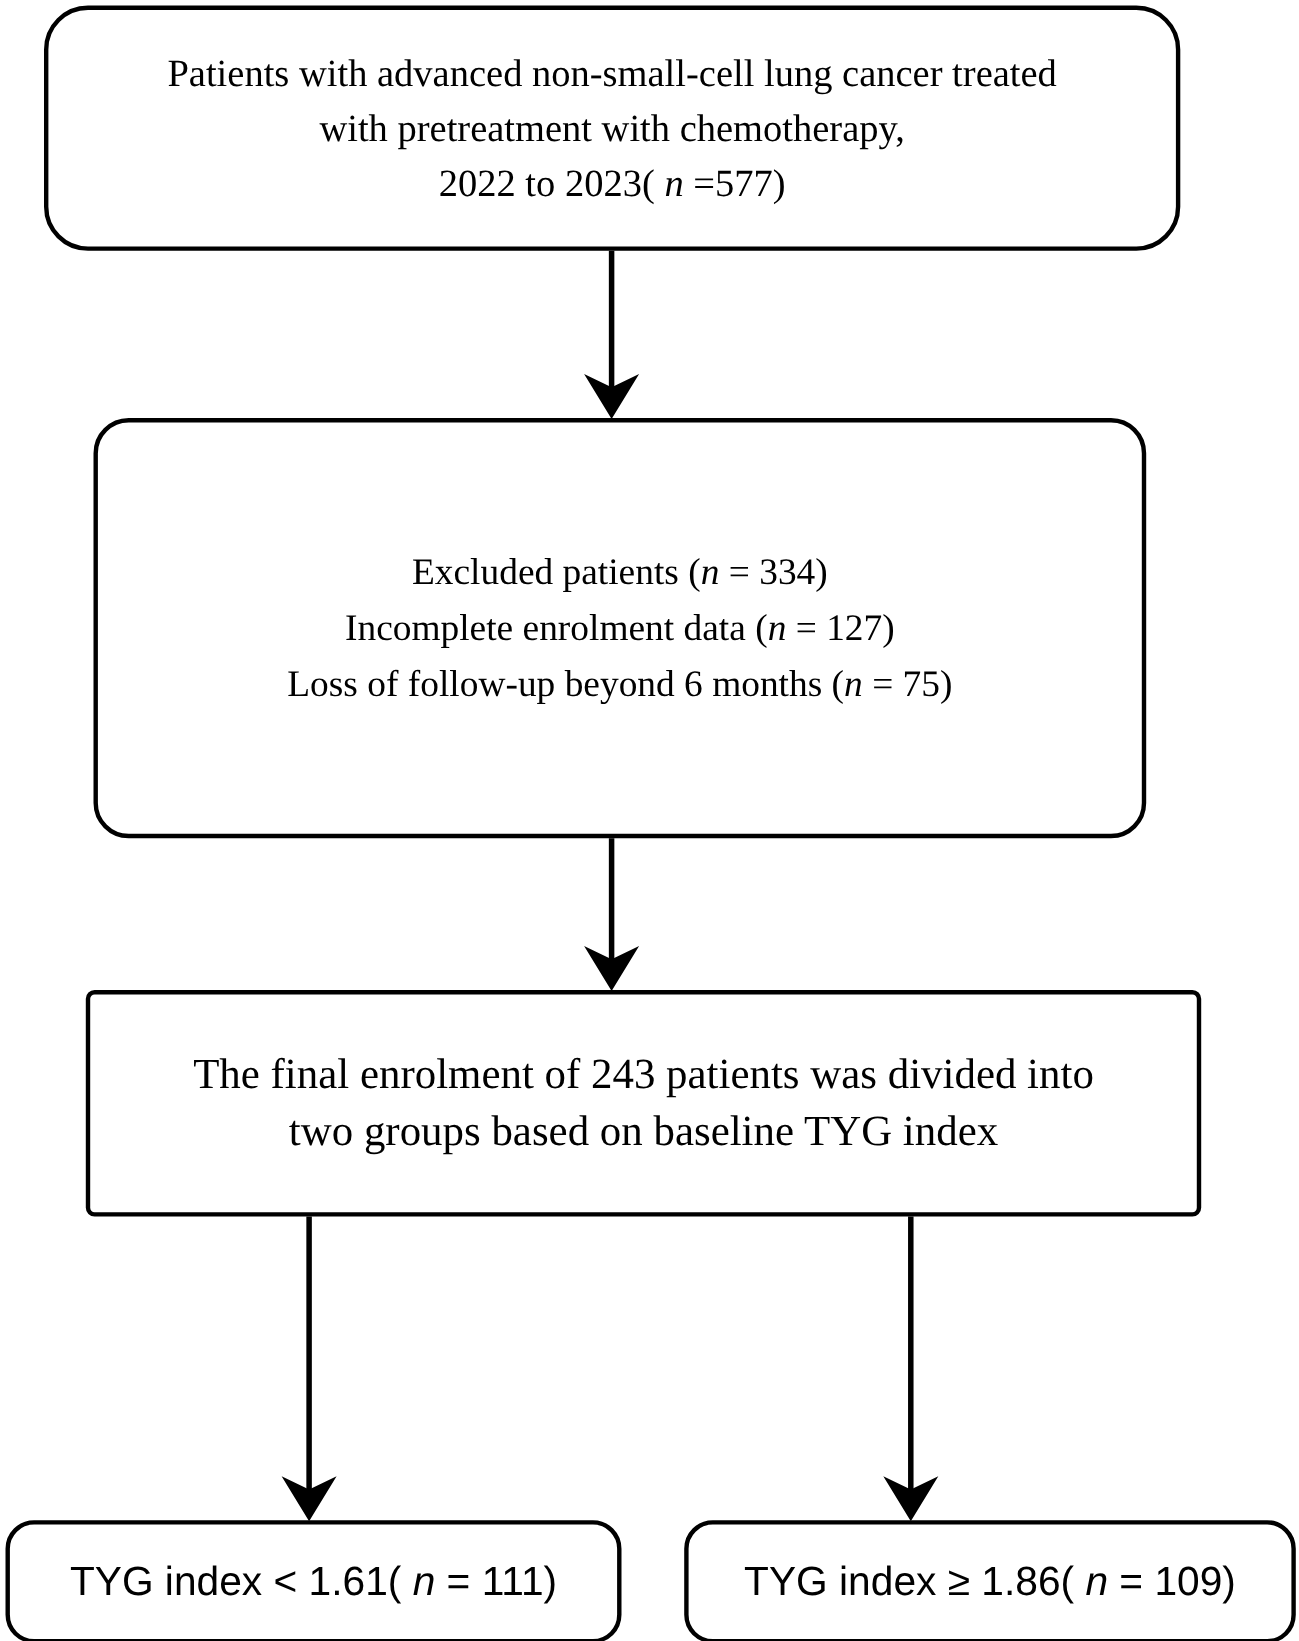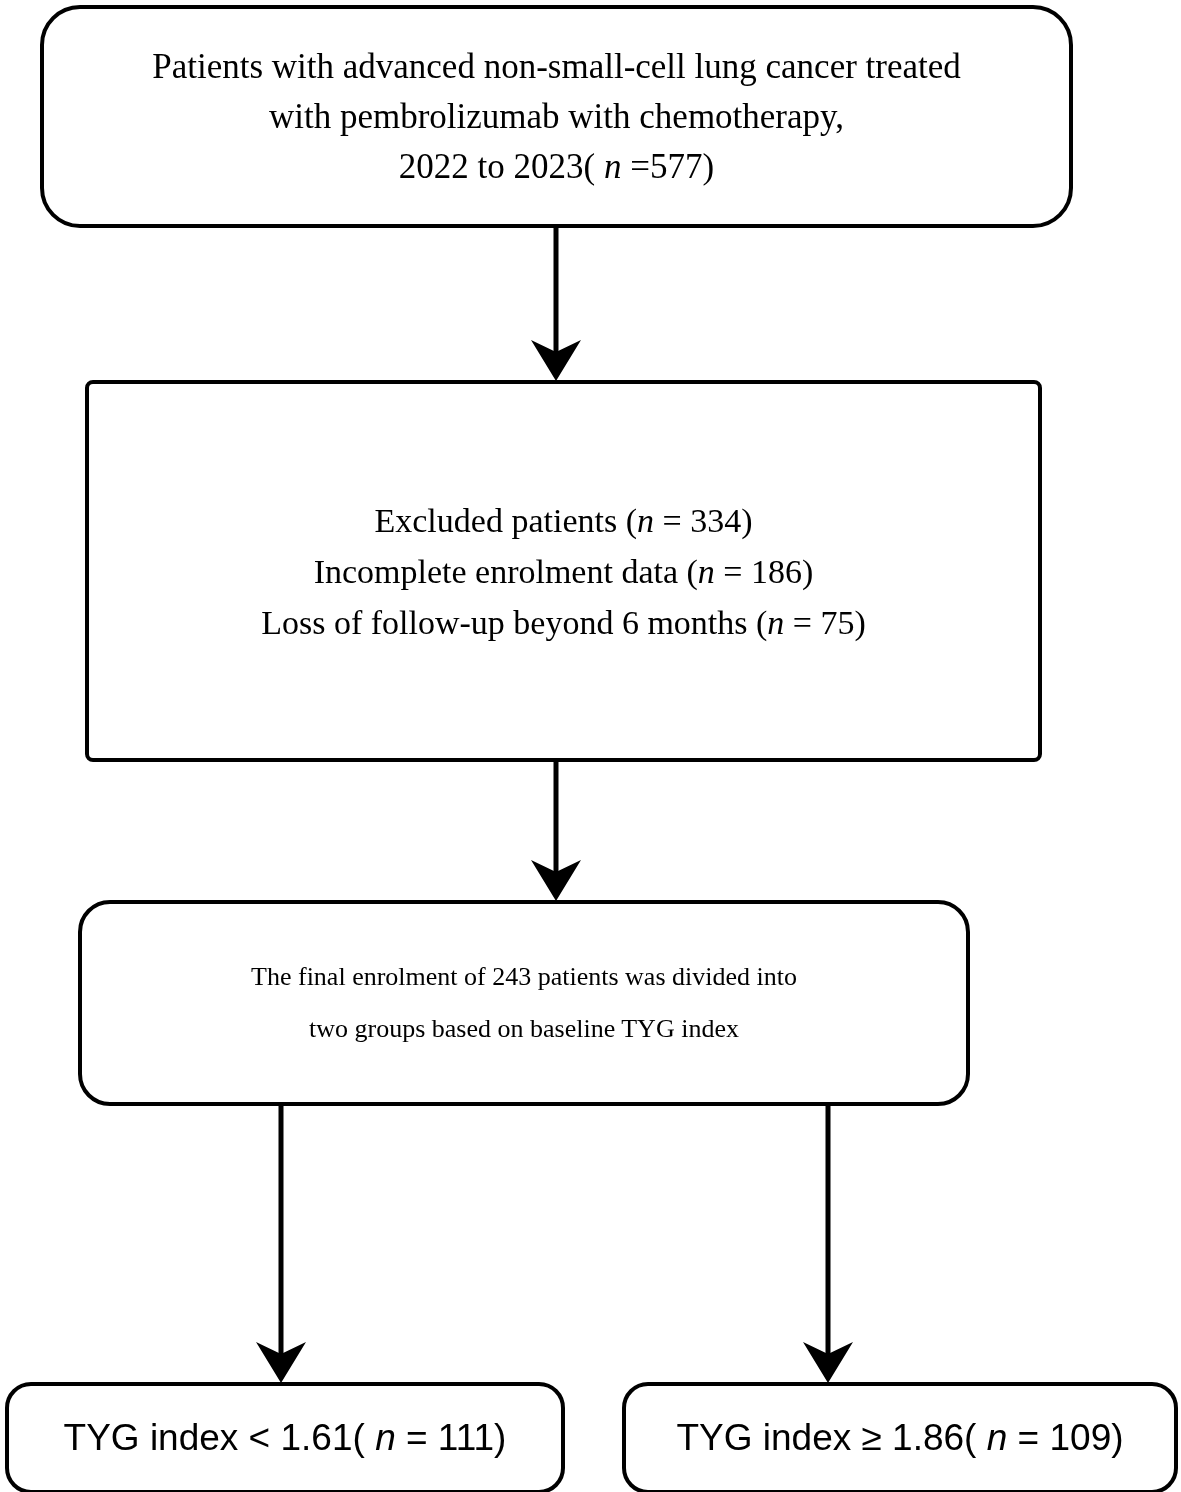--- a/index.html
+++ b/index.html
@@ -46,30 +46,30 @@
     left: 40px;  top: 5px;
     width: 1033px; height: 223px;
     border-radius: 40px;
     font-size: 35px;
     line-height: 50px;
   }
   
   #box-excluded {
     left: 85px;  top: 380px;
     width: 957px; height: 382px;
-    border-radius: 8px;
+    border-radius: 32px;
     font-size: 34px;
     line-height: 51px;
   }
   
   #box-enrolled {
     left: 78px;  top: 900px;
-    width: 892px; height: 206px;
-    border-radius: 32px;
-    font-size: 26px;
+    width: 1014px; height: 206px;
+    border-radius: 8px;
+    font-size: 39px;
     line-height: 52px;
   }
   
   .group-node {
     font-family: "Liberation Sans", sans-serif;
     font-size: 37px;
     line-height: 44px;
     border-radius: 26px;
   }
   #box-group-low {
@@ -91,36 +91,36 @@
   .conn polygon { fill: #000000; }
 </style>
 </head>
 <body>
 
 <div id="canvas">
 
   <div class="node" id="box-source">
     <div class="txt">
       <span class="line">Patients with advanced non-small-cell lung cancer treated</span>
-      <span class="line">with pembrolizumab with chemotherapy,</span>
+      <span class="line">with pretreatment with chemotherapy,</span>
       <span class="line"><span>2022 to 2023( </span><em class="n">n</em><span> =577)</span></span>
     </div>
   </div>
 
   <div class="conn" id="conn-1" style="left:0;top:0;width:1181px;height:1492px;">
     <svg width="1181" height="1492" viewBox="0 0 1181 1492" xmlns="http://www.w3.org/2000/svg">
       <line x1="556" y1="228" x2="556" y2="362"></line>
       <polygon points="556,381 531,340 556,352 581,340"></polygon>
     </svg>
   </div>
 
   <div class="node" id="box-excluded">
     <div class="txt">
       <span class="line"><span>Excluded patients (</span><em class="n">n</em><span> = 334)</span></span>
-      <span class="line"><span>Incomplete enrolment data (</span><em class="n">n</em><span> = 186)</span></span>
+      <span class="line"><span>Incomplete enrolment data (</span><em class="n">n</em><span> = 127)</span></span>
       <span class="line"><span>Loss of follow-up beyond 6 months  (</span><em class="n">n</em><span>  = 75)</span></span>
     </div>
   </div>
 
   <div class="conn" id="conn-2" style="left:0;top:0;width:1181px;height:1492px;">
     <svg width="1181" height="1492" viewBox="0 0 1181 1492" xmlns="http://www.w3.org/2000/svg">
       <line x1="556" y1="762" x2="556" y2="882"></line>
       <polygon points="556,901 531,860 556,872 581,860"></polygon>
     </svg>
   </div>

